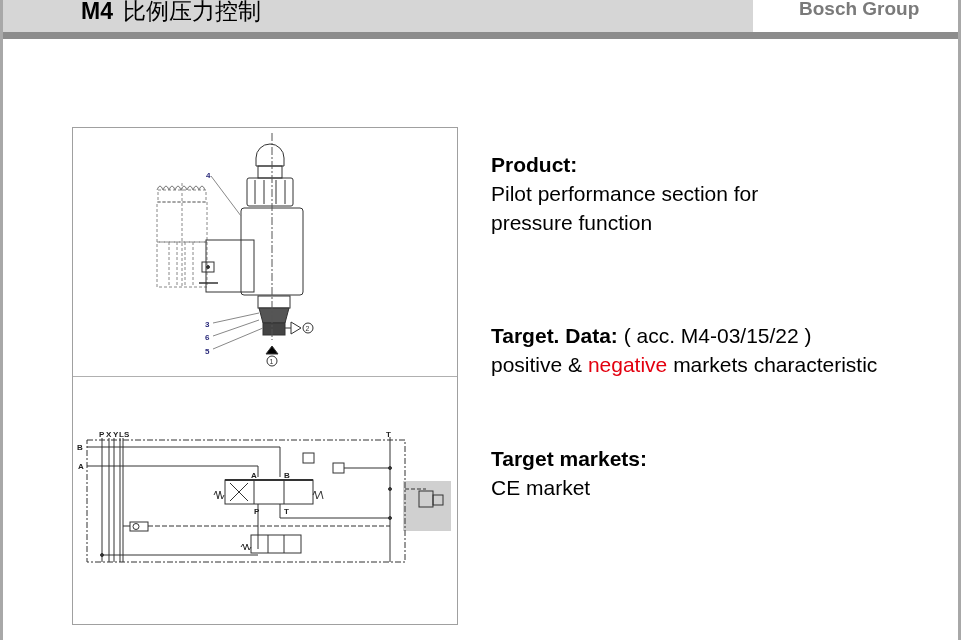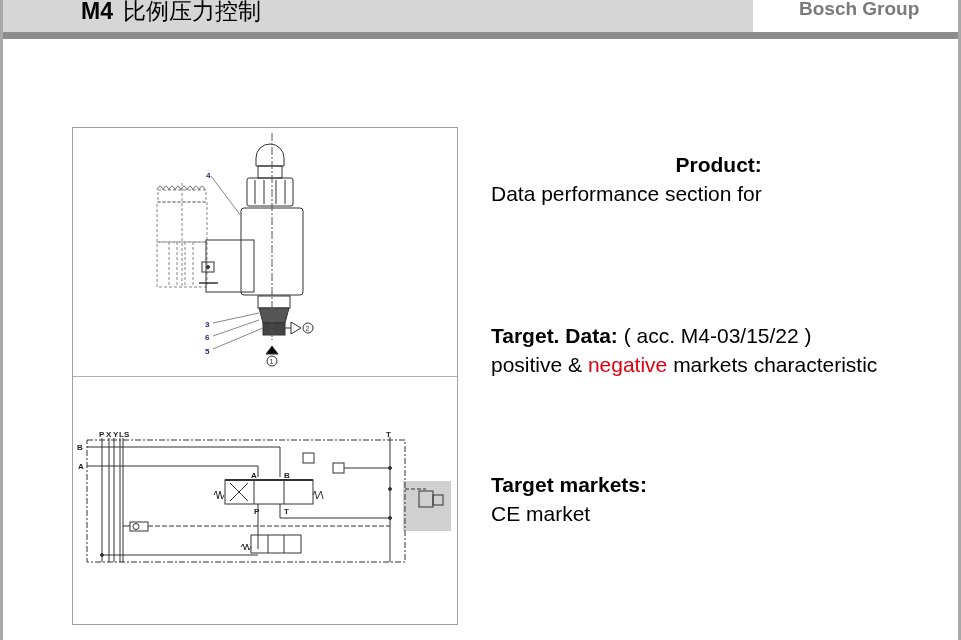--- a/index.html
+++ b/index.html
@@ -30,25 +30,25 @@
     border: 1px solid #a0a0a0; background: #fff;
   }
   .figure-divider {
     position: absolute; left: 0; top: 248px; width: 384px; height: 1px; background: #b0b0b0;
   }
   .fig-top { position: absolute; left: 0; top: 0; width: 384px; height: 248px; }
   .fig-bottom { position: absolute; left: 0; top: 249px; width: 384px; height: 247px; }
   .text-block {
     position: absolute; left: 491px; font-size: 21px; line-height: 29px; color: #000; white-space: nowrap;
   }
-  .text-block .h { font-weight: bold; text-align: right; }
+  .text-block .h { font-weight: bold; }
   .red { color: #e3000f; margin-top: 48px; }
   #product { top: 150px; }
   #techn { top: 321px; }
-  #markets { top: 470px; }
+  #markets { top: 444px; }
 </style>
 </head>
 <body>
 
 <div class="edge-left"></div>
 <div class="edge-right"></div>
 
 <div class="header-left">
 </div>
 <div class="title">
@@ -183,21 +183,22 @@
       <text x="178" y="101">A</text>
       <text x="211" y="101">B</text>
       <text x="181" y="137">P</text>
       <text x="211" y="137">T</text>
     </g>
   </svg>
 </div>
 
 <div class="text-block" id="product">
   <div class="h">Product:</div>
-  <div>Data performance section for</div>
+  <div>Pilot performance section for</div>
+  <div>pressure function</div>
 </div>
 
 <div class="text-block" id="techn">
   <div><span class="h">Target. Data:</span><span> ( acc. M4-03/15/22 )</span></div>
   <div><span>positive &amp; </span><span class="red">negative</span><span> markets characteristic</span></div>
 </div>
 
 <div class="text-block" id="markets">
   <div class="h">Target markets:</div>
   <div>CE market</div>

